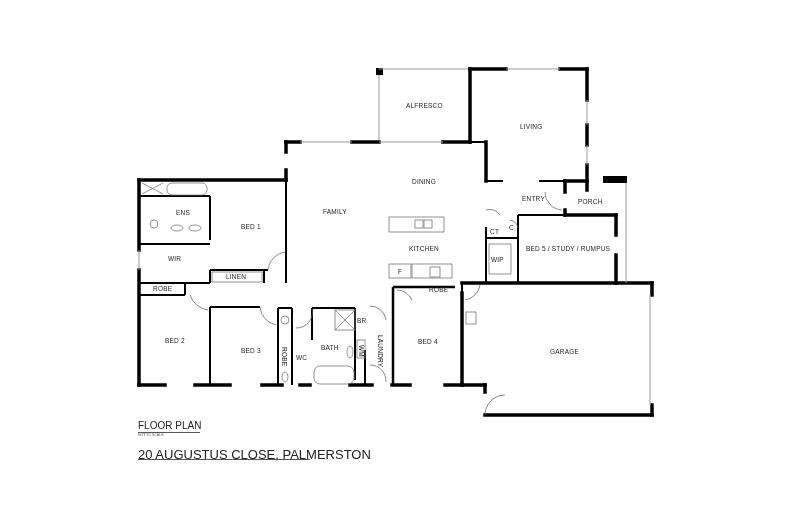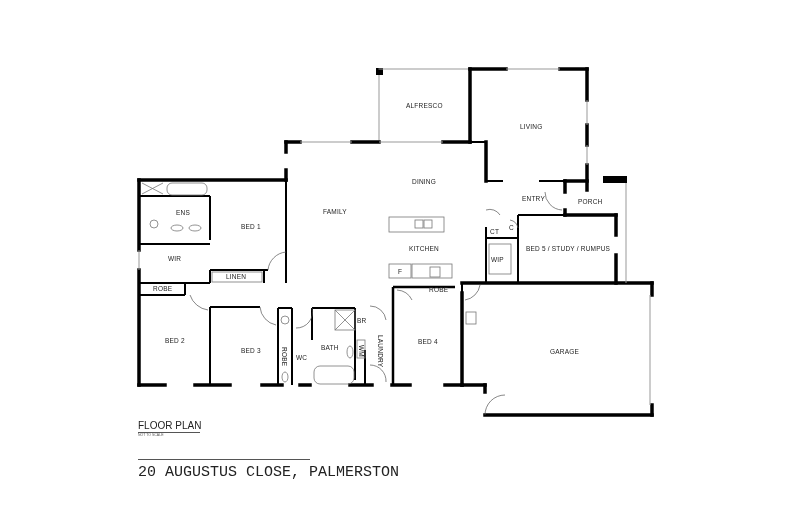--- a/index.html
+++ b/index.html
@@ -2,21 +2,21 @@
 <html><head>
 <meta charset="utf-8">
 <style>
   html,body{margin:0;padding:0;background:#fff;}
   body{width:790px;height:527px;position:relative;overflow:hidden;font-family:"Liberation Sans",sans-serif;}
   svg{position:absolute;left:0;top:0;}
   .lbl{font-family:"Liberation Sans",sans-serif;font-size:6.5px;fill:#222;letter-spacing:0.2px;}
   .title{position:absolute;left:138px;top:420px;font-size:10px;color:#222;}
   .title-line{position:absolute;left:138px;top:432px;width:62px;height:1px;background:#555;}
   .sub{position:absolute;left:138px;top:433px;font-size:3.5px;color:#555;}
-  .addr{position:absolute;left:138px;top:464px;font-size:15px;color:#222;font-family:Liberation Mono, monospace;}
+  .addr{position:absolute;left:138px;top:447px;font-size:13px;color:#222;}
   .addr-line{position:absolute;left:138px;top:459px;width:172px;height:1px;background:#555;}
 </style>
 </head>
 <body>
 
 <svg width="790" height="527" viewBox="0 0 790 527">
   <g fill="none" stroke="#000" stroke-width="3.5" stroke-linecap="square">
 
     <line x1="379" y1="71" x2="379" y2="140" stroke="#999" stroke-width="1"></line>
     <rect x="376" y="68" width="7" height="7" fill="#000" stroke="none"></rect>

